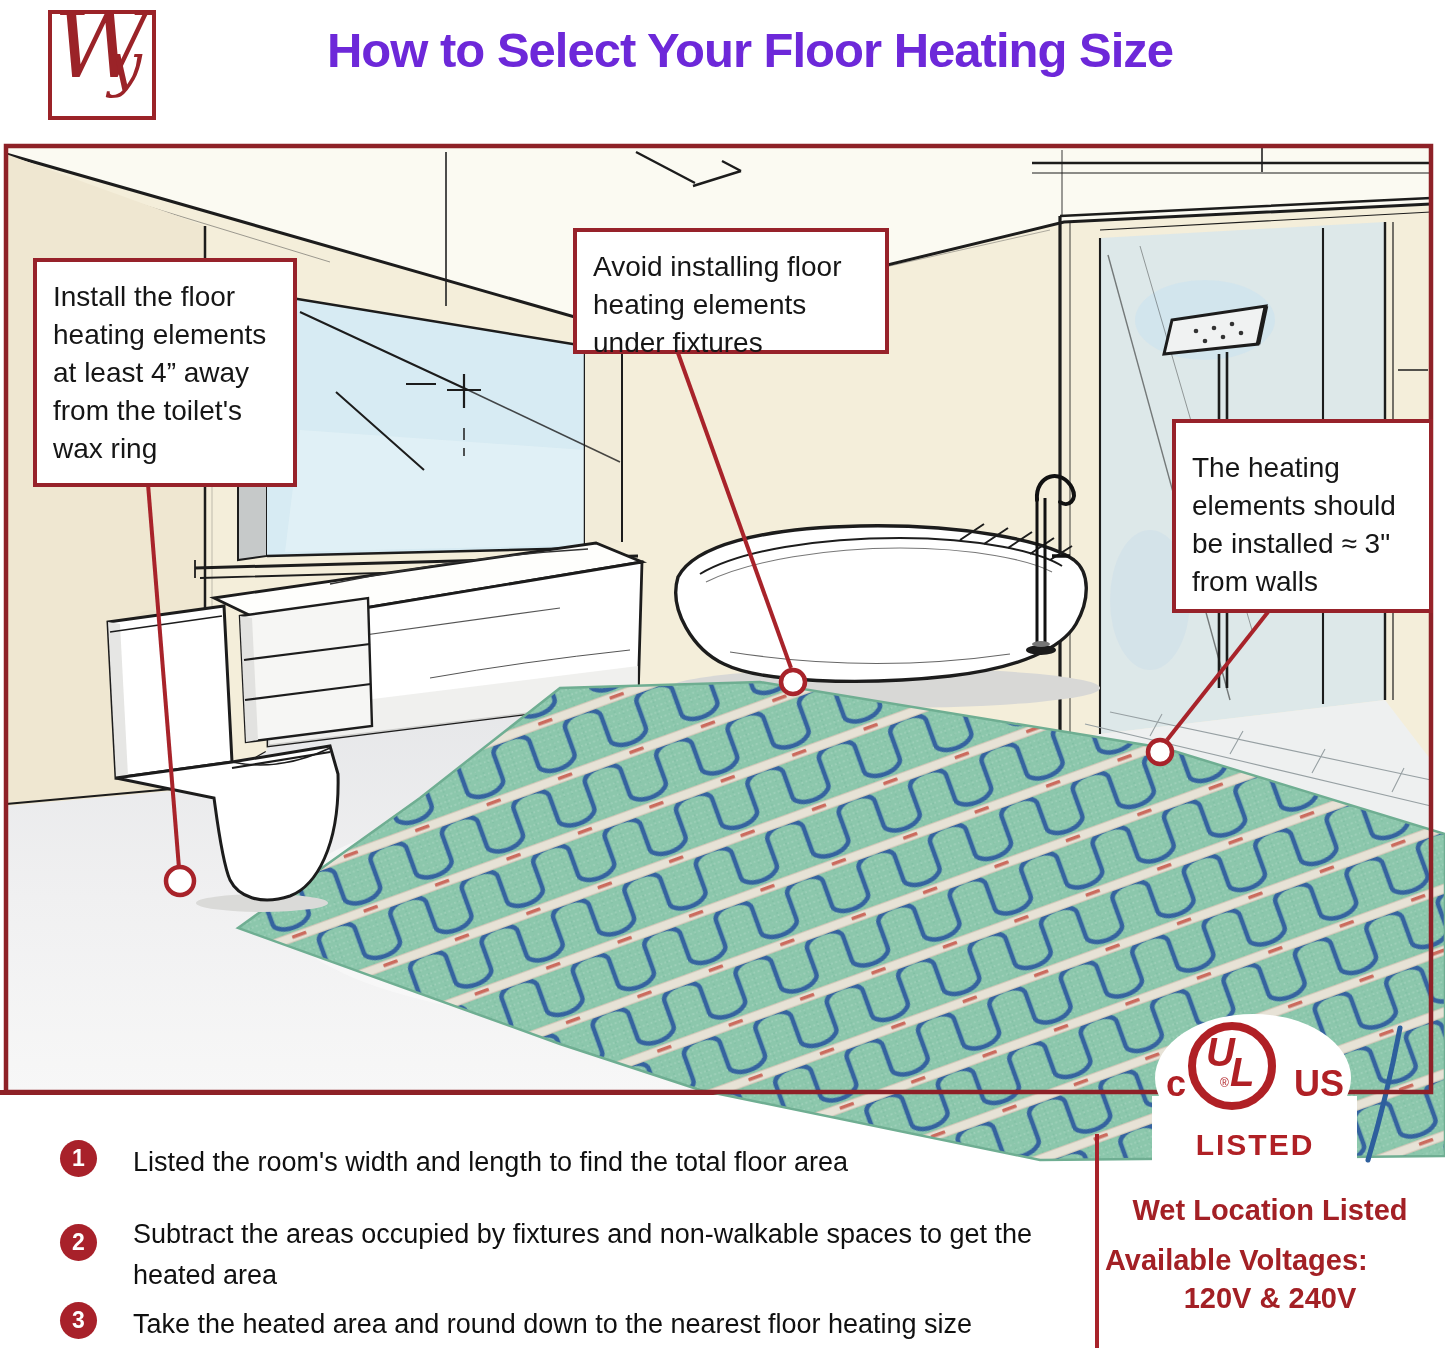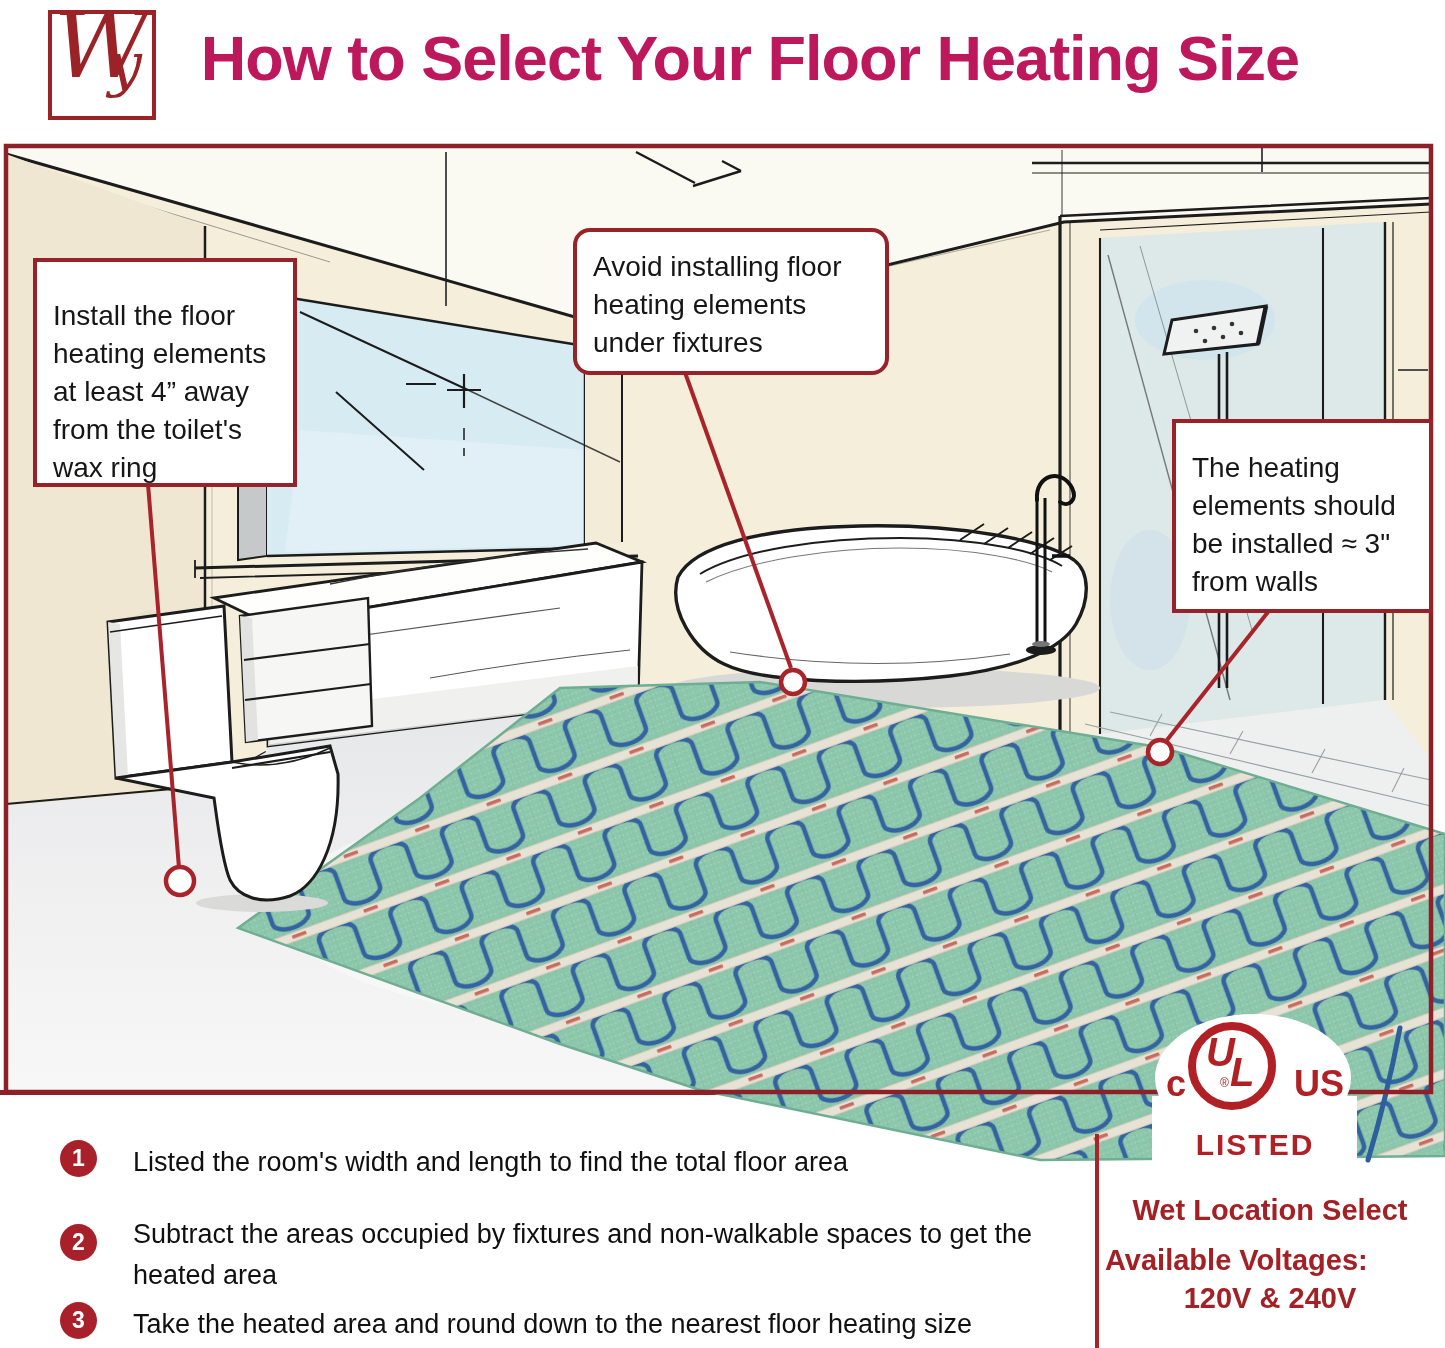--- a/index.html
+++ b/index.html
@@ -18,32 +18,32 @@
     font-family:"DejaVu Serif", serif;font-style:italic;
     font-size:92px;color:#9b2328;line-height:1;
   }
   #logo-y{
     position:absolute;left:56px;top:20px;
     font-family:"DejaVu Serif", serif;font-style:italic;
     font-size:60px;color:#9b2328;line-height:1;
   }
   #page-title{
     left:180px;top:22px;width:1140px;text-align:center;
-    font-size:63px;font-weight:700;color:#be185d;letter-spacing:-1px;z-index:3;
+    font-size:49px;font-weight:700;color:#6d28d9;letter-spacing:-1px;z-index:3;
   }
   
   #scene{left:0;top:0;z-index:1;}
   
   .callout{
     position:absolute;background:#ffffff;border:4px solid #97222a;
     box-sizing:border-box;color:#161616;font-size:28px;line-height:1.36;
     padding:14px 16px;z-index:4;
   }
-  #callout-toilet{left:33px;top:258px;width:264px;height:229px;padding-top:35px;}
-  #callout-fixtures{left:573px;top:228px;width:316px;height:147px;padding-top:16px;border-radius:17px;}
+  #callout-toilet{left:33px;top:258px;width:264px;height:229px;padding-top:16px;}
+  #callout-fixtures{left:573px;top:228px;width:316px;height:126px;padding-top:16px;}
   #callout-walls{left:1172px;top:419px;width:261px;height:194px;padding-top:26px;}
   
   #steps{left:60px;top:1120px;width:1010px;z-index:4;}
   .step-row{position:absolute;left:0;display:flex;align-items:flex-start;}
   .step-num{
     flex:0 0 auto;width:37px;height:37px;border-radius:50%;
     background:#a8212a;color:#ffffff;font-weight:700;font-size:23px;
     display:flex;align-items:center;justify-content:center;margin-right:36px;
   }
   .step-text{font-size:27px;color:#101010;line-height:1.5;max-width:930px;padding-top:2px;}
@@ -265,15 +265,15 @@
     <span id="badge-circle">
       <span id="badge-u">U</span>
       <span id="badge-l">L</span>
       <span id="badge-reg">®</span>
     </span>
     <span id="badge-us">US</span>
   </div>
   <div id="badge-listed">LISTED</div>
 </div>
 
-<div class="abs" id="wet-location">Wet Location Select</div>
+<div class="abs" id="wet-location">Wet Location Listed</div>
 <div class="abs" id="voltages-label">Available Voltages:</div>
 <div class="abs" id="voltages-value">120V &amp; 240V</div>
 
 </body></html>

